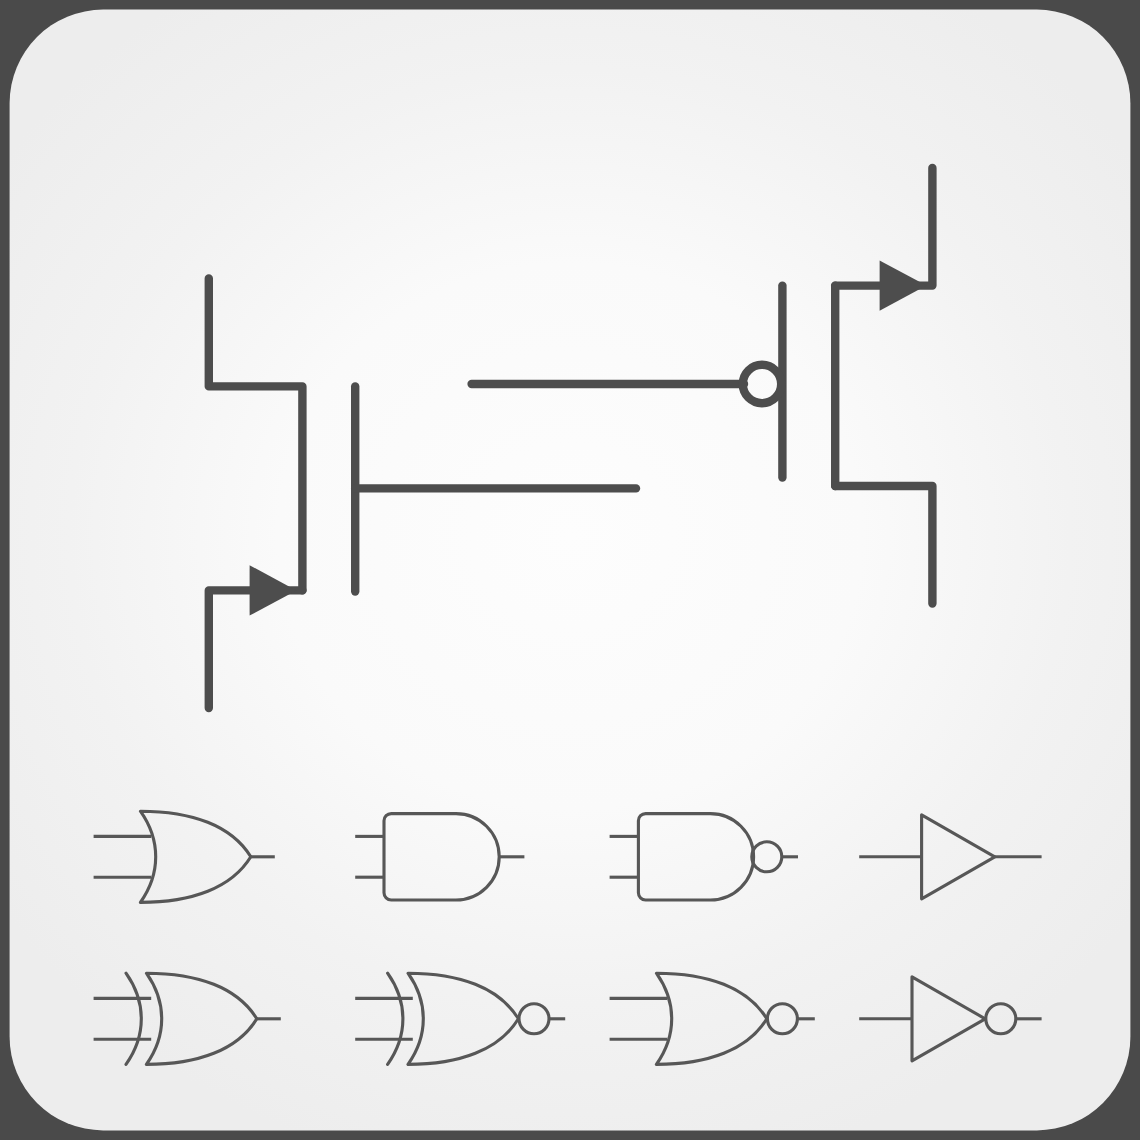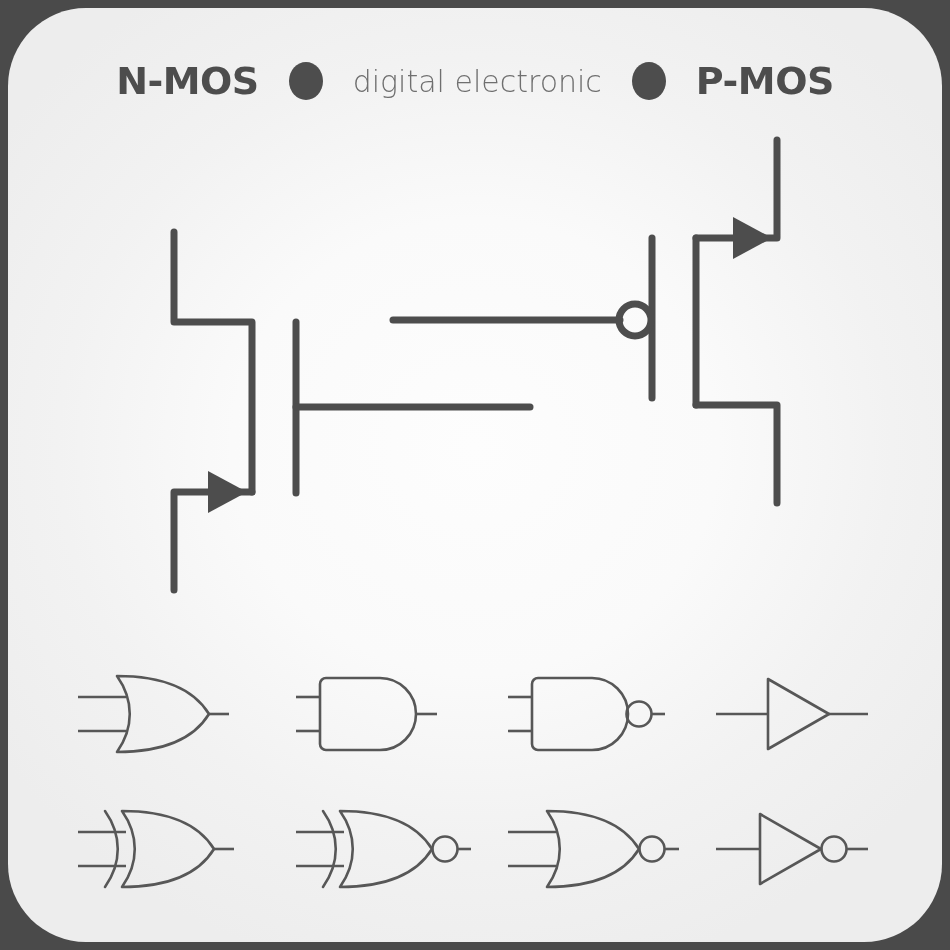--- a/index.html
+++ b/index.html
@@ -104,27 +104,20 @@
   }
 </style>
 </head>
 <body>
 
 <div id="root">
   <div id="card"></div>
 
   <div id="stage">
 
-    <div class="hdr">
-      <span class="hdr-label">N-MOS</span>
-      <span class="hdr-dot"></span>
-      <span class="hdr-sub">digital electronic</span>
-      <span class="hdr-dot"></span>
-      <span class="hdr-label">P-MOS</span>
-    </div>
 
     <svg class="layer" viewBox="0 0 950 950">
 
       <g>
 
         <path class="mos-stroke" d="M 174 232 L 174 322 L 252 322 L 252 492"></path>
 
         <path class="mos-stroke" d="M 252 492 L 174 492 L 174 590"></path>
 
         <path class="mos-fill" d="M 208 471 L 247 492 L 208 513 Z"></path>

